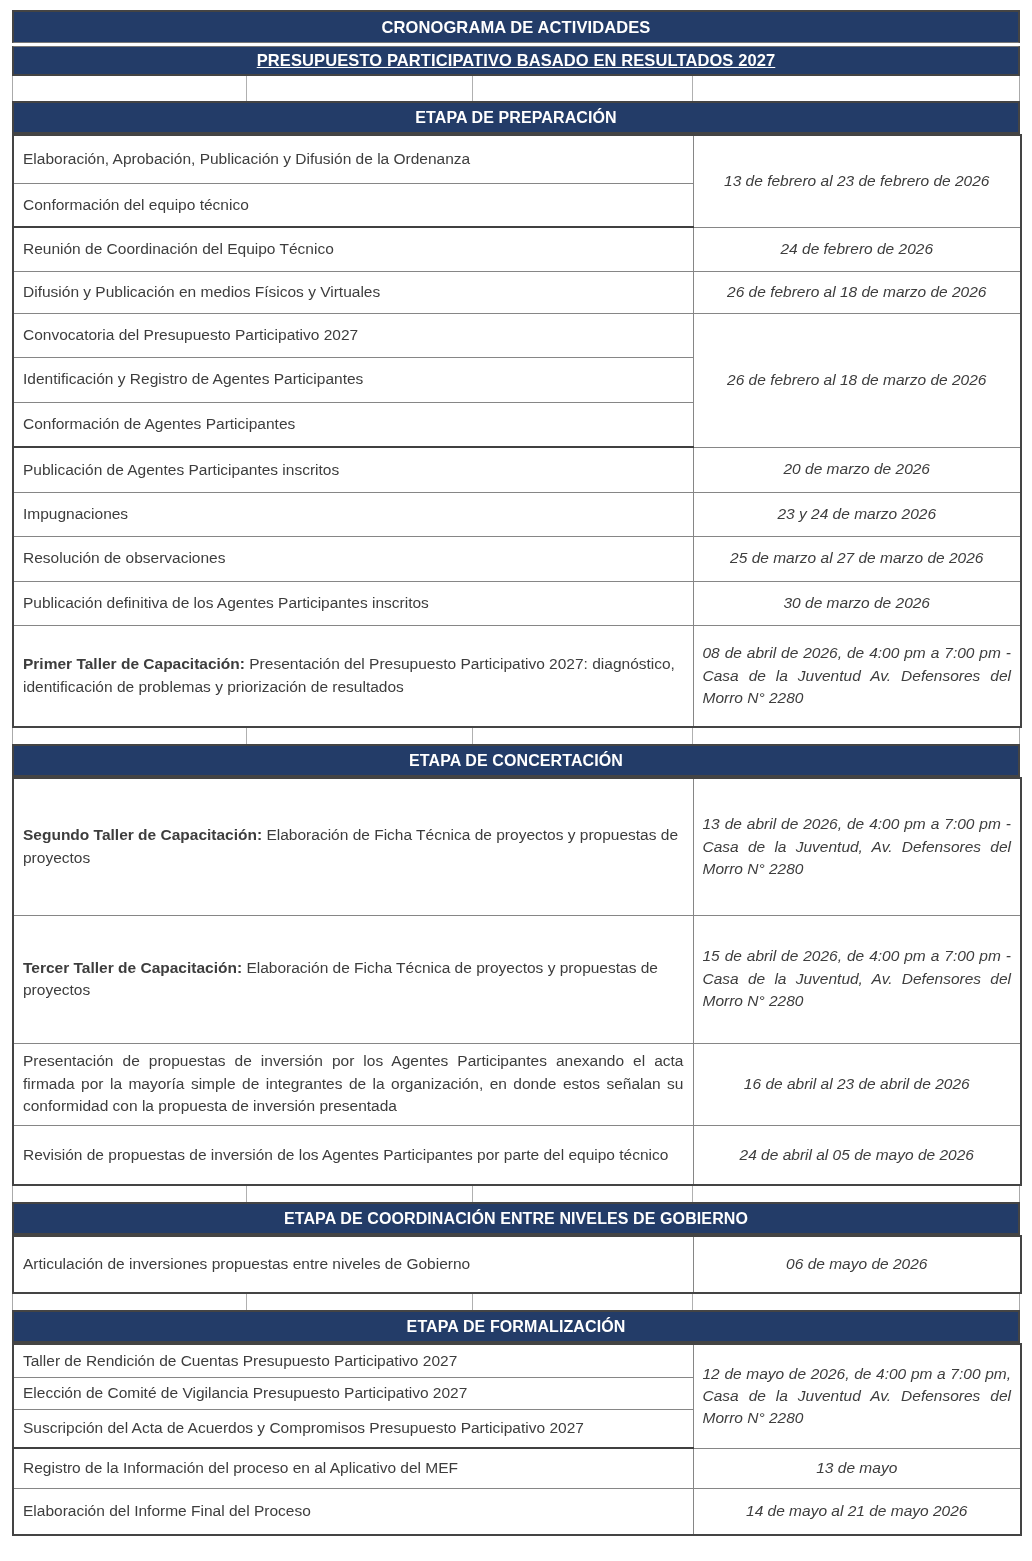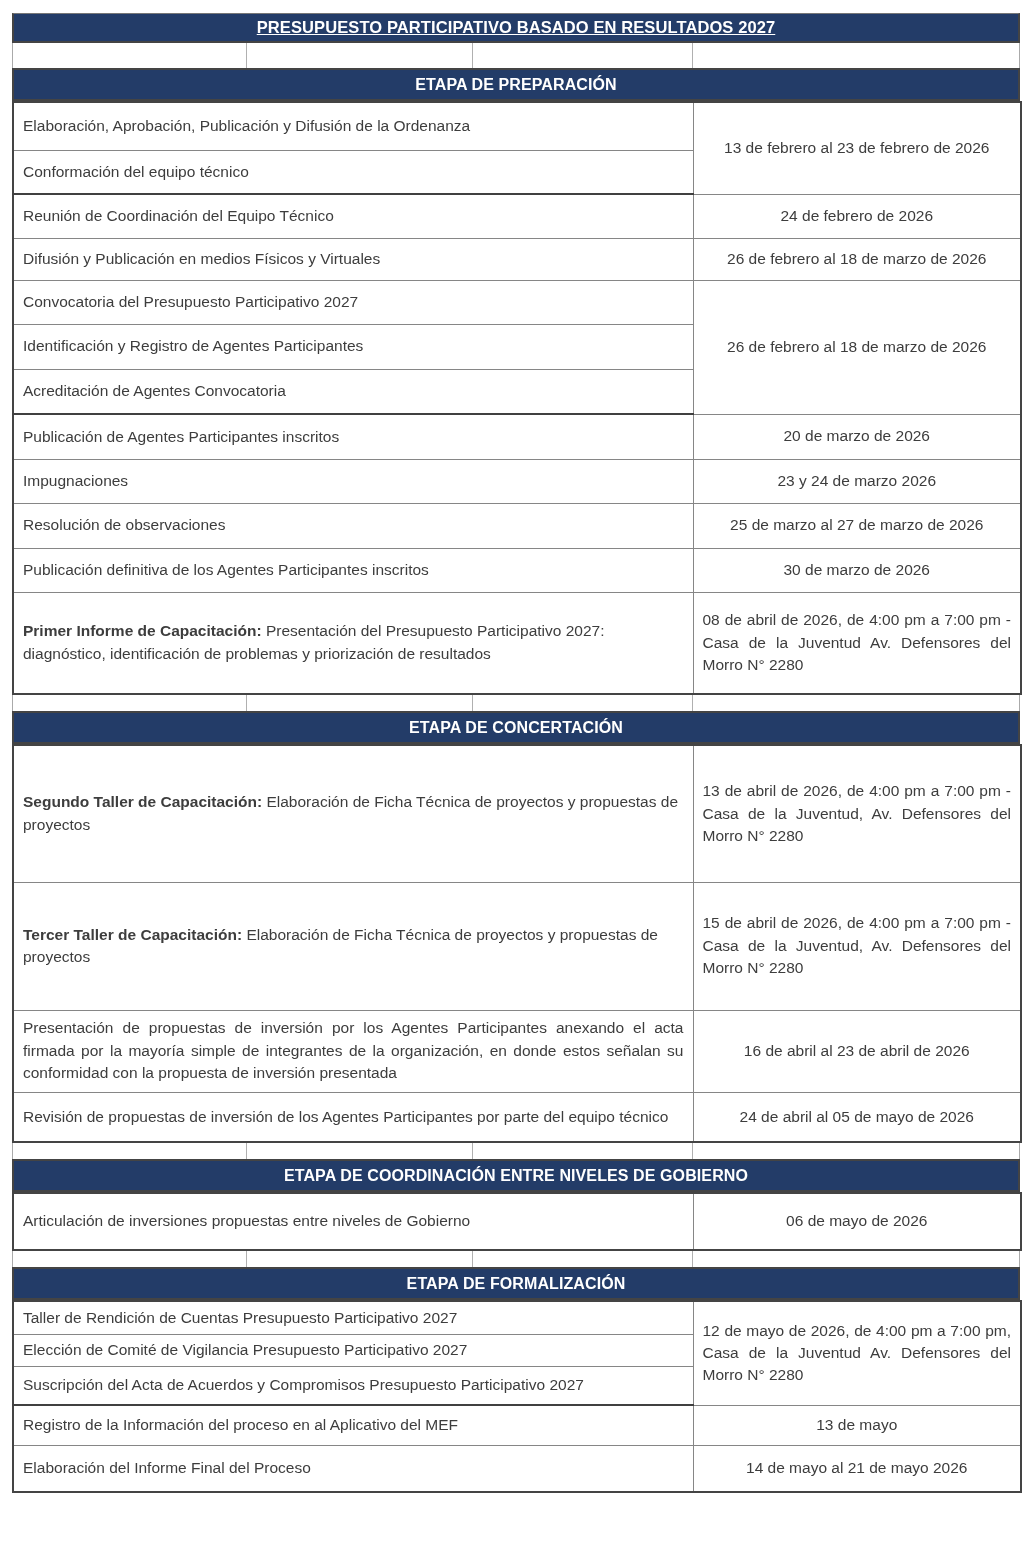--- a/index.html
+++ b/index.html
@@ -54,32 +54,33 @@
   }
   table.sched col.act-col { width: 680px; }
   table.sched col.date-col { width: 328px; }
   table.sched td {
     border: 1px solid #868686;
     padding: 3px 9px;
     vertical-align: middle;
     line-height: 1.45;
   }
   td.act { text-align: left; }
-  td.date { text-align: center; }
+  td.date { text-align: center; font-style: italic; }
   td.just { text-align: justify; }
   td.vbottom { vertical-align: bottom; padding-bottom: 7px; }
   td.vtop { vertical-align: top; padding-top: 7px; }
   tr.thickb td { border-bottom: 2px solid #404040; }
   .b { font-weight: bold; }
 </style>
 </head>
 <body>
 
 <div class="page">
 
+  <div class="bar title1">CRONOGRAMA DE ACTIVIDADES</div>
   <div class="bar title2">PRESUPUESTO PARTICIPATIVO BASADO EN RESULTADOS 2027</div>
 
   <div class="spacer tall">
     <div class="sc c1"></div>
       <div class="sc c2"></div>
       <div class="sc c3"></div>
       <div class="sc c4"></div>
   </div>
 
   <div class="bar section">ETAPA DE PREPARACIÓN</div>
@@ -106,40 +107,40 @@
       <td class="date">26 de febrero al 18 de marzo de 2026</td>
     </tr>
     <tr style="height:44px">
       <td class="act">Convocatoria del Presupuesto Participativo 2027</td>
       <td class="date" rowspan="3">26 de febrero al 18 de marzo de 2026</td>
     </tr>
     <tr style="height:45px">
       <td class="act">Identificación y Registro de Agentes Participantes</td>
     </tr>
     <tr class="thickb" style="height:45px">
-      <td class="act">Acreditación de Agentes Convocatoria</td>
+      <td class="act">Conformación de Agentes Participantes</td>
     </tr>
     <tr style="height:45px">
       <td class="act">Publicación de Agentes Participantes inscritos</td>
       <td class="date">20 de marzo de 2026</td>
     </tr>
     <tr style="height:44px">
       <td class="act">Impugnaciones</td>
       <td class="date">23 y 24 de marzo 2026</td>
     </tr>
     <tr style="height:45px">
       <td class="act">Resolución de observaciones</td>
       <td class="date">25 de marzo al 27 de marzo de 2026</td>
     </tr>
     <tr style="height:44px">
       <td class="act">Publicación definitiva de los Agentes Participantes inscritos</td>
       <td class="date">30 de marzo de 2026</td>
     </tr>
     <tr style="height:102px">
-      <td class="act"><span class="b">Primer Informe de Capacitación:</span><span> Presentación del Presupuesto Participativo 2027: diagnóstico, identificación de problemas y priorización de resultados</span></td>
+      <td class="act"><span class="b">Primer Taller de Capacitación:</span><span> Presentación del Presupuesto Participativo 2027: diagnóstico, identificación de problemas y priorización de resultados</span></td>
       <td class="date just">08 de abril de 2026, de 4:00 pm a 7:00 pm - Casa de la Juventud Av. Defensores del Morro N° 2280</td>
     </tr>
   </tbody>
     </table>
 
   <div class="spacer thin">
     <div class="sc c1"></div>
       <div class="sc c2"></div>
       <div class="sc c3"></div>
       <div class="sc c4"></div>
@@ -158,21 +159,21 @@
       <td class="date just">13 de abril de 2026, de 4:00 pm a 7:00 pm - Casa de la Juventud, Av. Defensores del Morro N° 2280</td>
     </tr>
     <tr style="height:128px">
       <td class="act"><span class="b">Tercer Taller de Capacitación:</span><span> Elaboración de Ficha Técnica de proyectos y propuestas de proyectos</span></td>
       <td class="date just">15 de abril de 2026, de 4:00 pm a 7:00 pm - Casa de la Juventud, Av. Defensores del Morro N° 2280</td>
     </tr>
     <tr style="height:82px">
       <td class="act just">Presentación de propuestas de inversión por los Agentes Participantes anexando el acta firmada por la mayoría simple de integrantes de la organización, en donde estos señalan su conformidad con la propuesta de inversión presentada</td>
       <td class="date vbottom">16 de abril al 23 de abril de 2026</td>
     </tr>
-    <tr style="height:50px">
+    <tr style="height:60px">
       <td class="act vtop">Revisión de propuestas de inversión de los Agentes Participantes por parte del equipo técnico</td>
       <td class="date vbottom">24 de abril al 05 de mayo de 2026</td>
     </tr>
   </tbody>
     </table>
 
   <div class="spacer thin">
     <div class="sc c1"></div>
       <div class="sc c2"></div>
       <div class="sc c3"></div>

